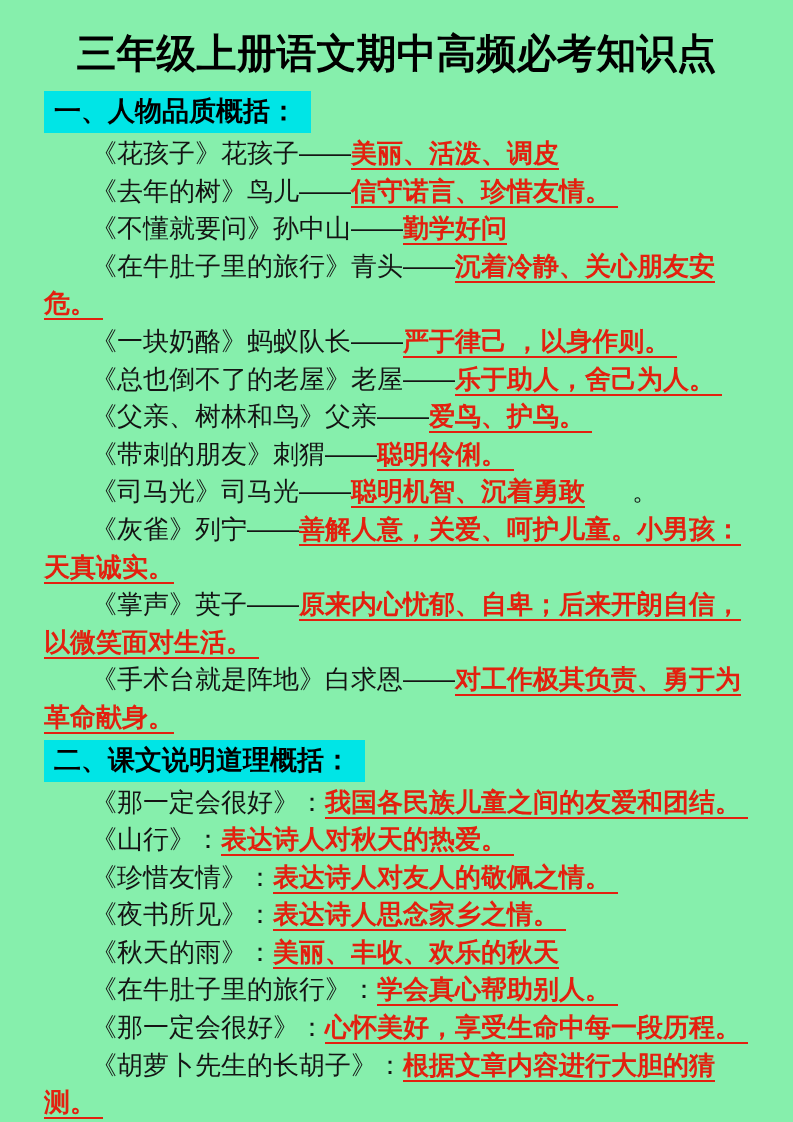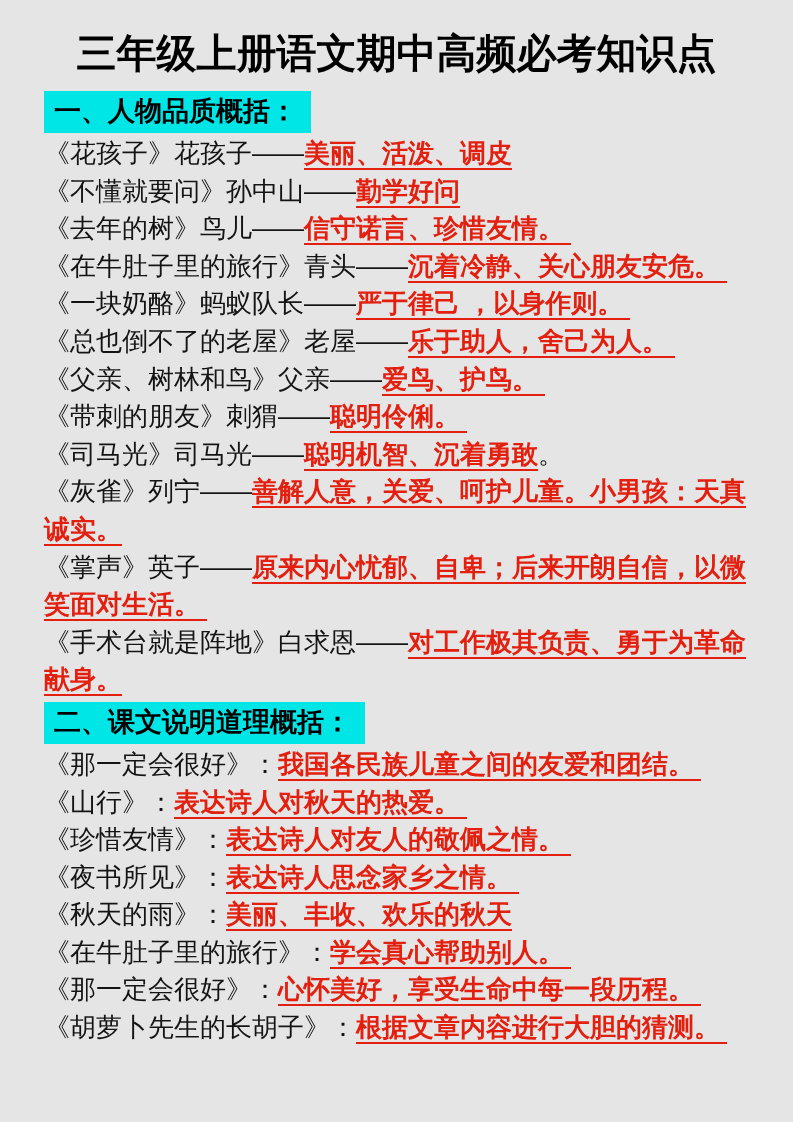--- a/index.html
+++ b/index.html
@@ -10,21 +10,21 @@
   body {
     width: 793px;
     height: 1122px;
     overflow: hidden;
     font-family: "Liberation Sans", sans-serif;
     color: #141414;
   }
   .page {
     width: 793px;
     height: 1122px;
-    background: #e5e5e5;
+    background: #86efac;
     box-sizing: border-box;
   }
   .title {
     padding-top: 30px;
     text-align: center;
     font-size: 40px;
     font-weight: 900;
     letter-spacing: 0px;
     color: #000000;
     line-height: 1.15;
@@ -47,38 +47,39 @@
   }
   .line {
     font-size: 26px;
     line-height: 37.6px;
     font-weight: 500;
     white-space: normal;
   }
   .seg-plain {
     color: #141414;
     white-space: pre-wrap;
+    margin-left: 47px;
   }
   .seg-red {
     color: var(--red, #e3200f);
     font-weight: 800;
     border-bottom: 2.5px solid var(--red, #e3200f);
     white-space: pre-wrap;
   }
 </style>
 </head>
 <body>
 
 <div class="page">
   <div class="title">三年级上册语文期中高频必考知识点</div>
   <div class="content">
       <div class="heading-row"><span class="section-heading">一、人物品质概括：</span></div>
       <div class="line"><span class="seg-plain">《花孩子》花孩子——</span><span class="seg-red">美丽、活泼、调皮</span></div>
+      <div class="line"><span class="seg-plain">《去年的树》鸟儿——</span><span class="seg-red">信守诺言、珍惜友情。 </span></div>
       <div class="line"><span class="seg-plain">《不懂就要问》孙中山——</span><span class="seg-red">勤学好问</span></div>
-      <div class="line"><span class="seg-plain">《去年的树》鸟儿——</span><span class="seg-red">信守诺言、珍惜友情。 </span></div>
       <div class="line"><span class="seg-plain">《在牛肚子里的旅行》青头——</span><span class="seg-red">沉着冷静、关心朋友安危。 </span></div>
       <div class="line"><span class="seg-plain">《一块奶酪》蚂蚁队长——</span><span class="seg-red">严于律己 ，以身作则。 </span></div>
       <div class="line"><span class="seg-plain">《总也倒不了的老屋》老屋——</span><span class="seg-red">乐于助人，舍己为人。 </span></div>
       <div class="line"><span class="seg-plain">《父亲、树林和鸟》父亲——</span><span class="seg-red">爱鸟、护鸟。 </span></div>
       <div class="line"><span class="seg-plain">《带刺的朋友》刺猬——</span><span class="seg-red">聪明伶俐。 </span></div>
       <div class="line"><span class="seg-plain">《司马光》司马光——</span><span class="seg-red">聪明机智、沉着勇敢</span><span class="seg-plain">。</span></div>
       <div class="line"><span class="seg-plain">《灰雀》列宁——</span><span class="seg-red">善解人意，关爱、呵护儿童。小男孩：天真诚实。</span></div>
       <div class="line"><span class="seg-plain">《掌声》英子——</span><span class="seg-red">原来内心忧郁、自卑；后来开朗自信，以微笑面对生活。 </span></div>
       <div class="line"><span class="seg-plain">《手术台就是阵地》白求恩——</span><span class="seg-red">对工作极其负责、勇于为革命献身。</span></div>
       <div class="heading-row"><span class="section-heading">二、课文说明道理概括：</span></div>

